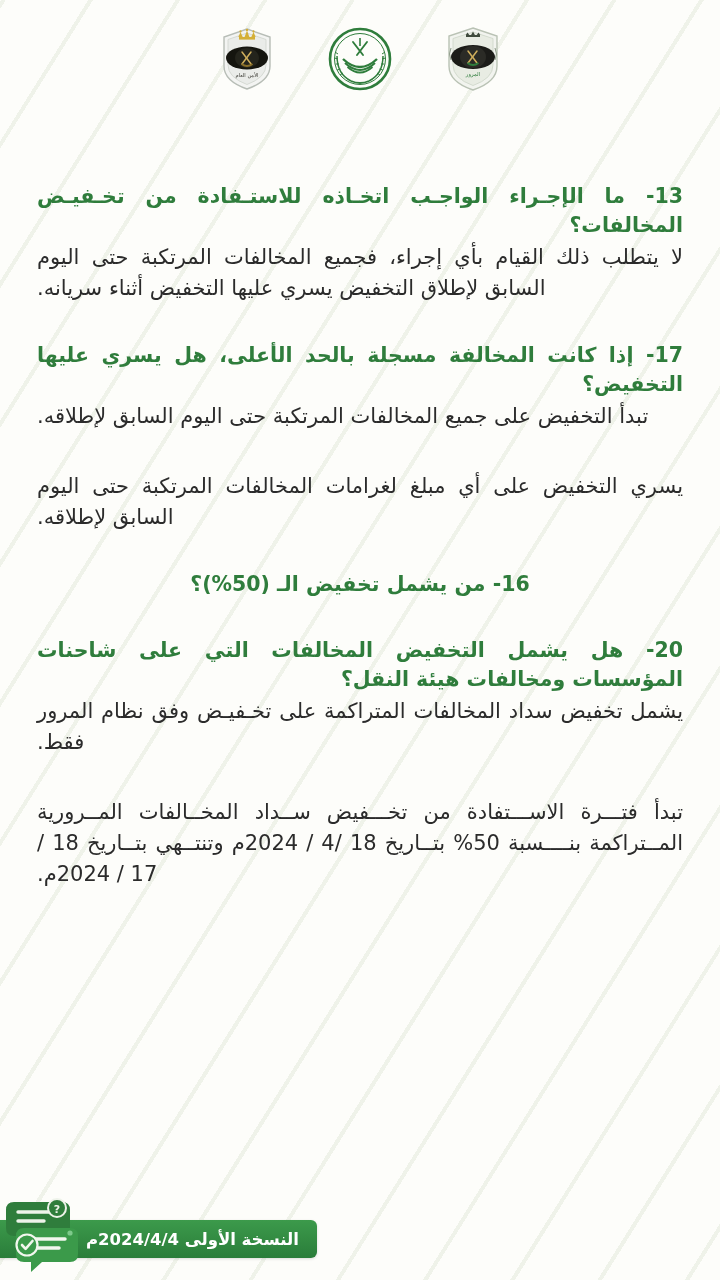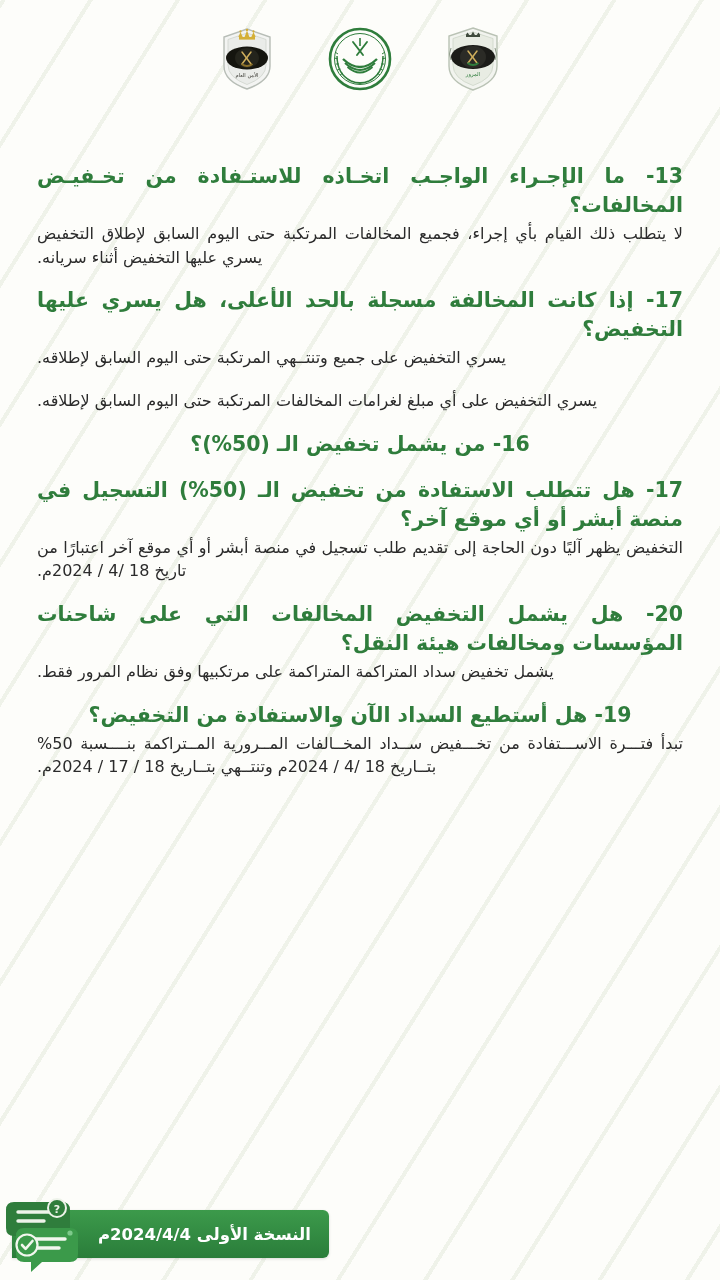--- a/index.html
+++ b/index.html
@@ -56,37 +56,37 @@
 
   
   #faq-list {
     flex:1 1 auto;
     padding:44px 37px 0 37px;
     display:flex;
     flex-direction:column;
     gap:17px;
   }
 
-  .faq-item { text-align:justify; text-align-last:center; }
+  .faq-item { text-align:justify; text-align-last:center;margin-top:20px; }
 
   .faq-question {
     color:#2f7d3c;
     font-weight:bold;
     font-size:20.5px;
     line-height:1.42;
     text-align:justify;
     text-align-last:right;
     letter-spacing:-0.2px;
     direction:rtl;
   }
   .faq-item.center-q .faq-question { text-align:center; text-align-last:center; }
 
   .faq-answer {
     color:#2b2b2b;
-    font-size:16px;
+    font-size:21px;
     line-height:1.47;
     margin-top:2px;
     text-align:justify;
     text-align-last:left;
     direction:rtl;
   }
 
   
   #footer {
     flex:none;
@@ -94,30 +94,29 @@
     position:relative;
   }
   #footer-bubbles {
     position:absolute;
     right:auto; left:0; bottom:8px;
     width:96px; height:74px;
   }
   #footer-banner {
     position:absolute;
     left:0; bottom:22px;
-    height:48px;
+    height:38px;
     min-width:272px;
     background:linear-gradient(180deg,#3c9a4b 0%,#2a7d3a 100%);
     border-radius:0 6px 6px 0;
     display:flex;
     align-items:center;
     justify-content:flex-start;
     padding:0 18px 0 86px;
     box-shadow:0 1px 3px rgba(0,0,0,0.14);
-    margin-left:12px;
   }
   #footer-version {
     color:#ffffff;
     font-size:16.5px;
     font-weight:bold;
     white-space:nowrap;
     direction:rtl;
   }
 </style>
 </head>
@@ -204,43 +203,38 @@
 
   <div id="faq-list">
 
     <div class="faq-item">
       <div class="faq-question">13- ما الإجـراء الواجـب اتخـاذه للاستـفادة من تخـفيـض المخالفات؟</div>
       <div class="faq-answer">لا يتطلب ذلك القيام بأي إجراء، فجميع المخالفات المرتكبة حتى اليوم السابق لإطلاق التخفيض يسري عليها التخفيض أثناء سريانه.</div>
     </div>
 
     <div class="faq-item">
       <div class="faq-question">17- إذا كانت المخالفة مسجلة بالحد الأعلى، هل يسري عليها التخفيض؟</div>
-      <div class="faq-answer">يسري التخفيض على جميع وتنتــهي المرتكبة حتى اليوم السابق لإطلاقه.</div>
+      <div class="faq-answer">تبدأ التخفيض على جميع المخالفات المرتكبة حتى اليوم السابق لإطلاقه.</div>
     </div>
 
     <div class="faq-item">
       <div class="faq-answer">يسري التخفيض على أي مبلغ لغرامات المخالفات المرتكبة حتى اليوم السابق لإطلاقه.</div>
     </div>
 
     <div class="faq-item center-q">
       <div class="faq-question">16- من يشمل تخفيض الـ (50%)؟</div>
     </div>
 
-    <div class="faq-item">
-      <div class="faq-question">17- هل تتطلب الاستفادة من تخفيض الـ (50%) التسجيل في منصة أبشر أو أي موقع آخر؟</div>
-      <div class="faq-answer">التخفيض يظهر آليًا دون الحاجة إلى تقديم طلب تسجيل في منصة أبشر أو أي موقع آخر اعتبارًا من تاريخ 18 /4 / 2024م.</div>
-    </div>
 
     <div class="faq-item">
       <div class="faq-question">20- هل يشمل التخفيض المخالفات التي على شاحنات المؤسسات ومخالفات هيئة النقل؟</div>
-      <div class="faq-answer">يشمل تخفيض سداد المتراكمة المتراكمة على مرتكبيها وفق نظام المرور فقط.</div>
+      <div class="faq-answer">يشمل تخفيض سداد المخالفات المتراكمة على تخـفيـض وفق نظام المرور فقط.</div>
     </div>
 
     <div class="faq-item center-q">
-      <div class="faq-question">19- هل أستطيع السداد الآن والاستفادة من التخفيض؟</div>
       <div class="faq-answer">تبدأ فتـــرة الاســـتفادة من تخـــفيض ســداد المخــالفات المــرورية المــتراكمة بنــــسبة 50% بتــاريخ 18 /4 / 2024م وتنتــهي بتــاريخ 18 / 17 / 2024م.</div>
     </div>
 
   </div>
 
   <div id="footer">
 
     <div id="footer-banner">
       <span id="footer-version">النسخة الأولى 2024/4/4م</span>
     </div>

